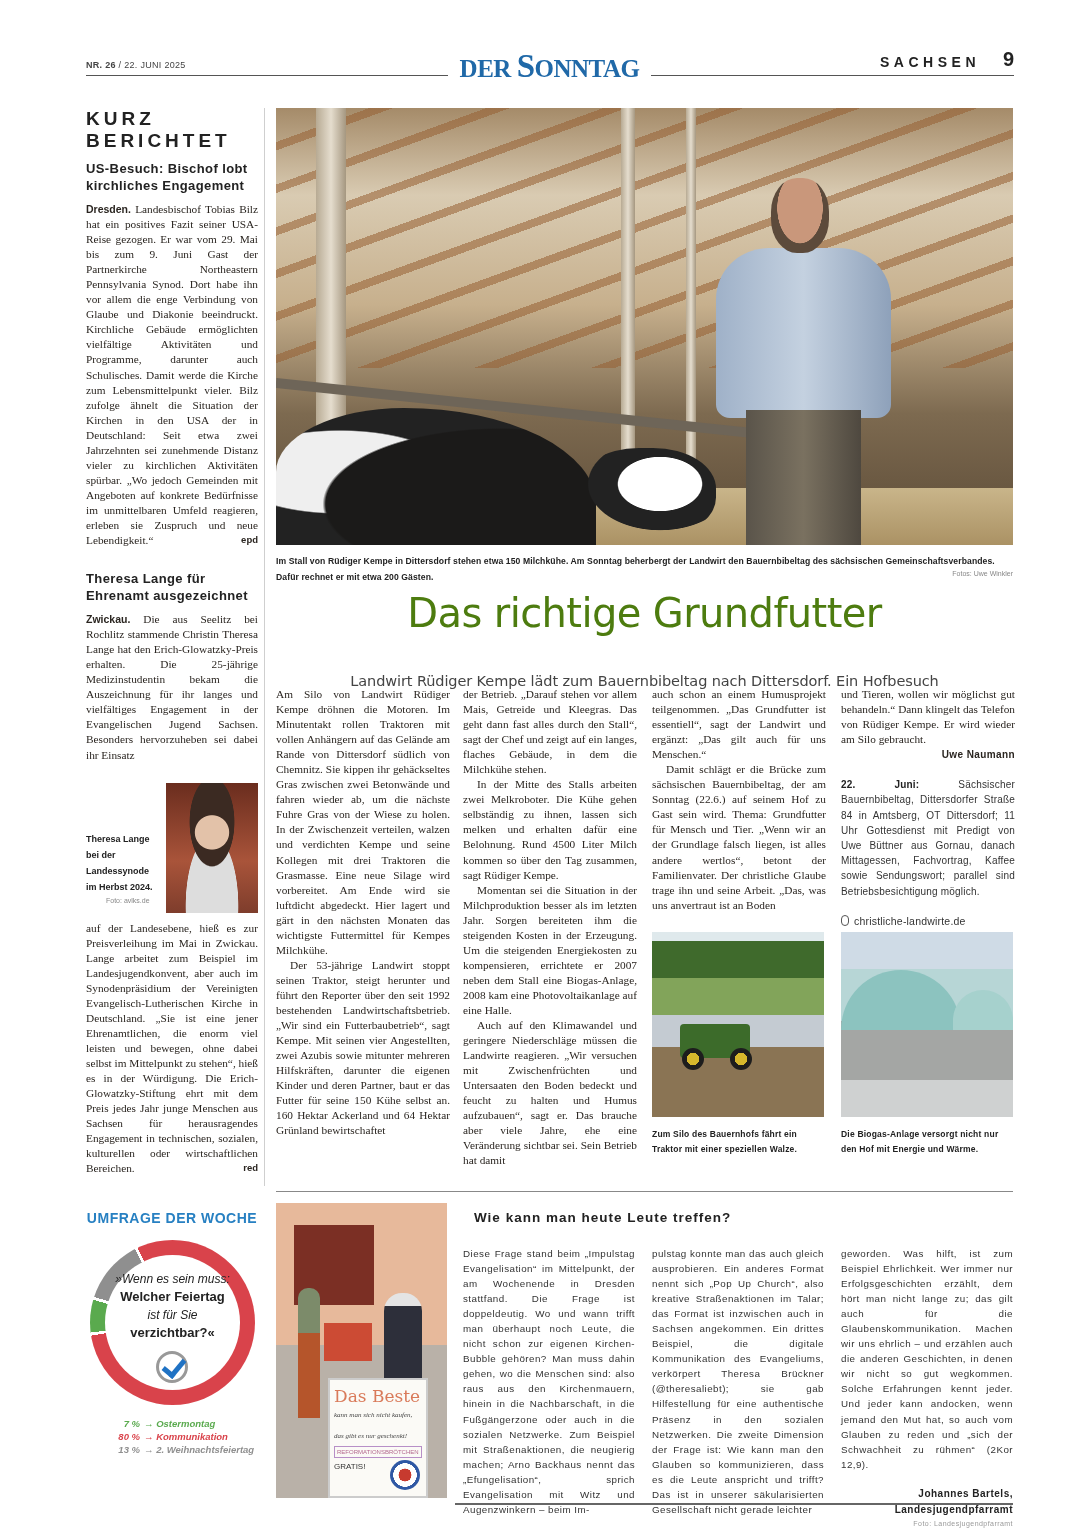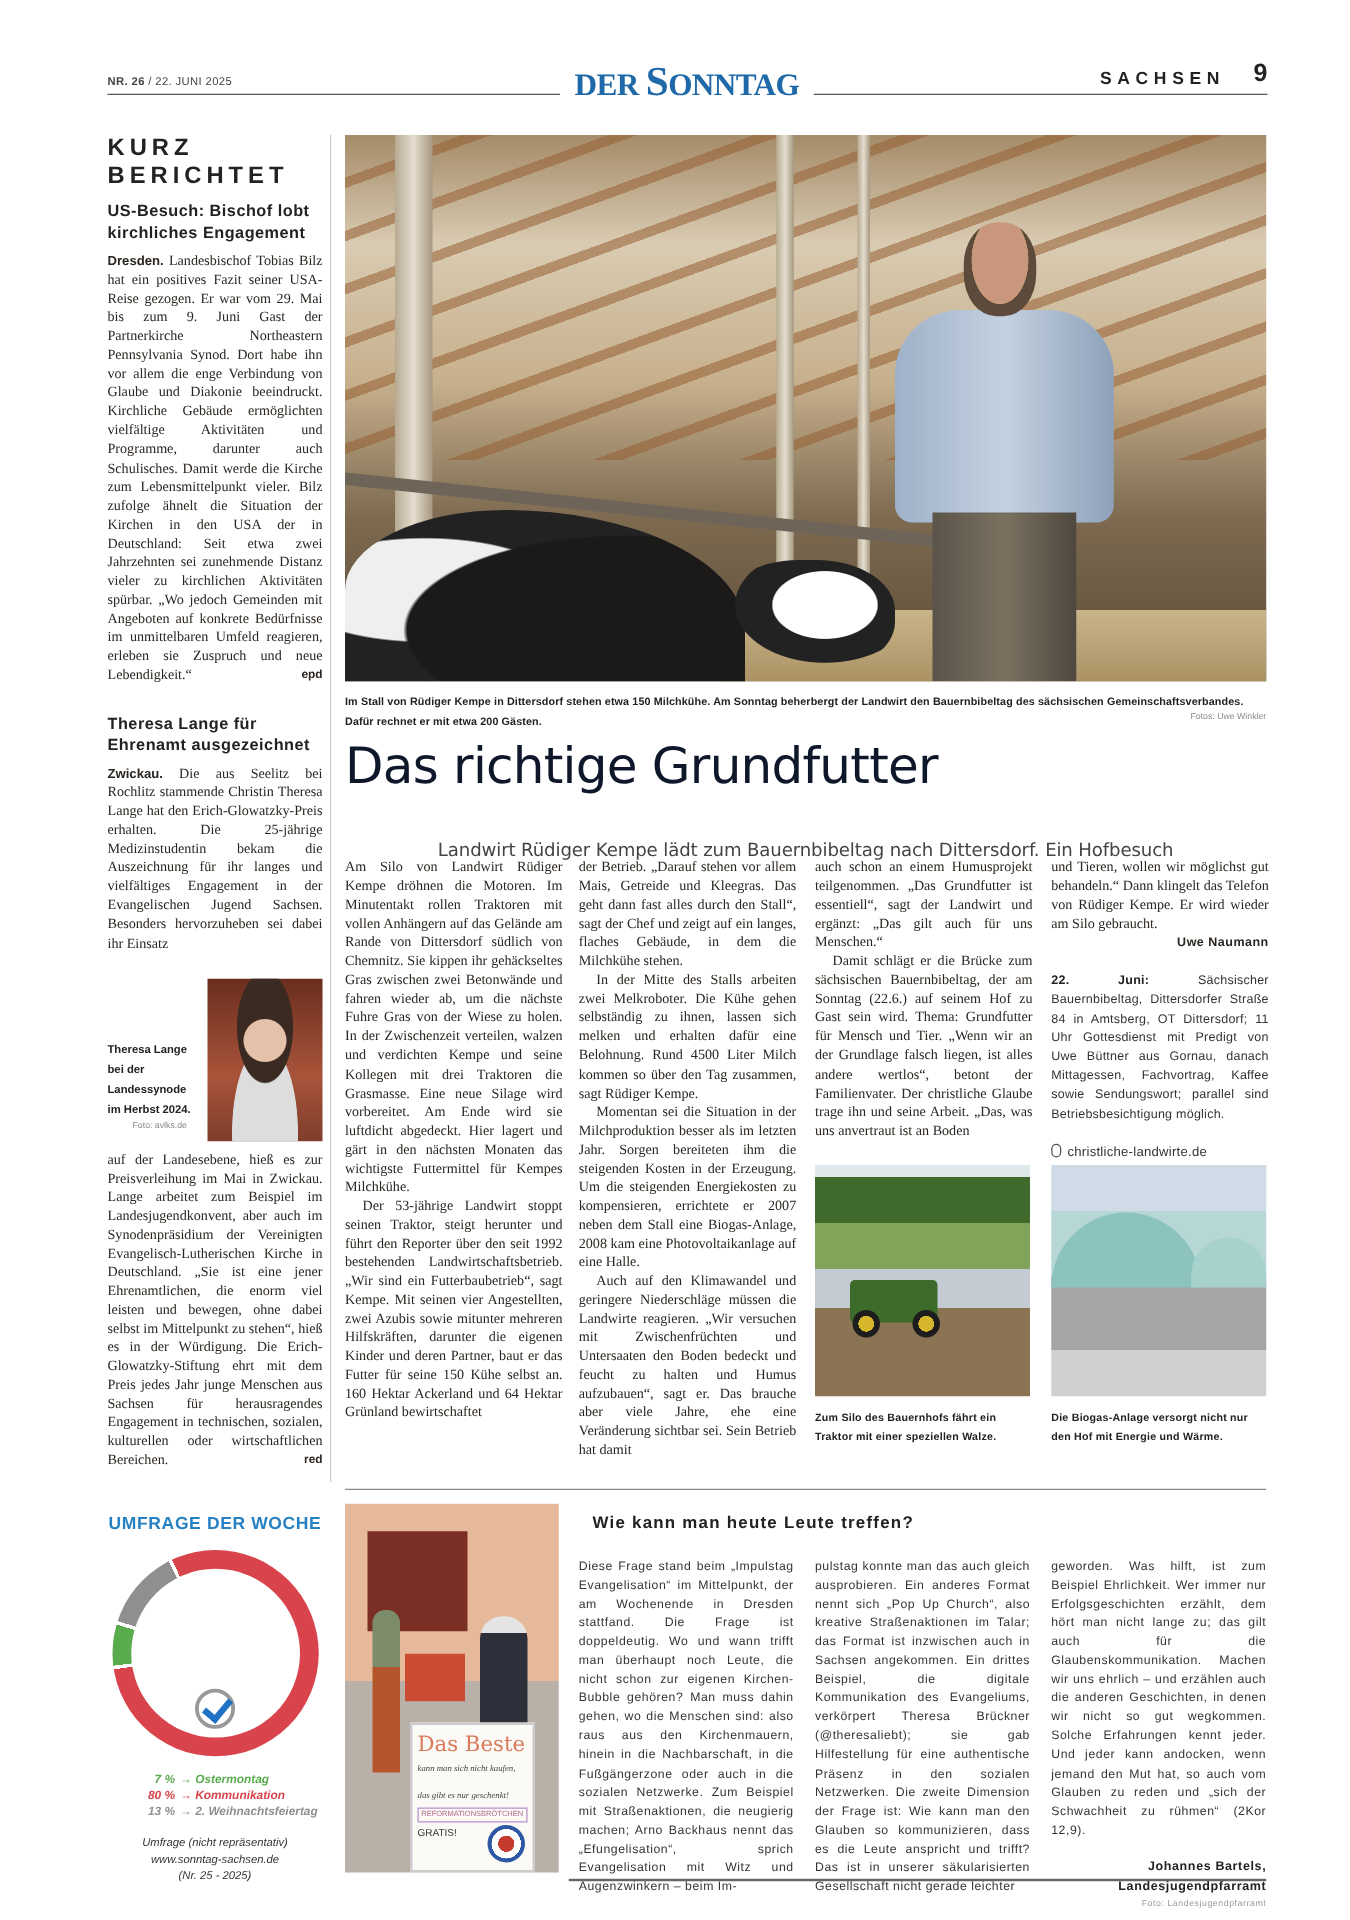--- a/index.html
+++ b/index.html
@@ -58,21 +58,21 @@
   .hero .cow2 { position: absolute; left: 300px; top: 340px; width: 140px; height: 90px; border-radius: 45%; background: radial-gradient(ellipse at 60% 40%, #fff 0 35%, #222 36% 60%, transparent 61%); }
   .hero .man { position: absolute; left: 440px; top: 70px; width: 175px; height: 367px; }
   .hero .man .head { position: absolute; left: 55px; top: 0; width: 58px; height: 75px; border-radius: 45%; background: radial-gradient(ellipse at 50% 40%, #c9977b 0 55%, #5c4a3b 56%); }
   .hero .man .shirt { position: absolute; left: 0; top: 70px; width: 175px; height: 170px; border-radius: 30% 30% 8% 8%; background: linear-gradient(90deg, #9fb1c8, #c4d1e0 50%, #8ea1ba); }
   .hero .man .pants { position: absolute; left: 30px; top: 232px; width: 115px; height: 135px; background: linear-gradient(90deg, #5a544a, #7a7160, #4e483f); }
   .hero .hay { position: absolute; left: 300px; top: 380px; width: 437px; height: 60px; background: linear-gradient(#c9b58a, #a99062); }
 
   .hero-cap { position: absolute; left: 276px; top: 553px; width: 737px; font: bold 8.6px "Liberation Sans", sans-serif; line-height: 16px; color: #222; letter-spacing: .1px; }
   .hero-credit { position: absolute; right: 67px; top: 570px; font: 7px "Liberation Sans", sans-serif; color: #888; }
 
-  .headline { position: absolute; left: 276px; top: 590px; width: 737px; text-align: left; font: 40px "DejaVu Sans", sans-serif; letter-spacing: -.6px; color: #0f172a; }
+  .headline { position: absolute; left: 276px; top: 590px; width: 737px; text-align: center; font: 40px "DejaVu Sans", sans-serif; letter-spacing: -.6px; color: #4d7c0f; }
   .subhead { position: absolute; left: 276px; top: 654px; width: 737px; text-align: center; font: 14.5px "DejaVu Sans", sans-serif; color: #444; letter-spacing: -.1px; margin-top: 19px; }
 
   
   .col { position: absolute; top: 687px; width: 174px; }
   .col .body-s p + p, .col .indent { text-indent: 14px; }
   .author { text-align: right; font: bold 10px "Liberation Sans", sans-serif; letter-spacing: .4px; margin-top: 2px; }
   .event { font: 10px "Liberation Sans", sans-serif; line-height: 15.2px; text-align: justify; margin-top: 17px; letter-spacing: .2px; color: #333; }
   .event b { color: #222; }
   .weblink { font: 10.5px "Liberation Sans", sans-serif; color: #333; margin-top: 16px; letter-spacing: .2px; }
   .mouse { display: inline-block; width: 8px; height: 11px; border: 1px solid #555; border-radius: 4px 4px 4px 4px; margin-right: 5px; vertical-align: -1px; }
@@ -146,31 +146,32 @@
     <span>auf der Landesebene, hieß es zur Preisverleihung im Mai in Zwickau. Lange arbeitet zum Beispiel im Landesjugendkonvent, aber auch im Synodenpräsidium der Vereinigten Evangelisch-Lutherischen Kirche in Deutschland. „Sie ist eine jener Ehrenamtlichen, die enorm viel leisten und bewegen, ohne dabei selbst im Mittelpunkt zu stehen“, hieß es in der Würdigung. Die Erich-Glowatzky-Stiftung ehrt mit dem Preis jedes Jahr junge Menschen aus Sachsen für herausragendes Engagement in technischen, sozialen, kulturellen oder wirtschaftlichen Bereichen.</span>
     <span class="sig">red</span>
   </div>
 </aside>
 <div class="colrule"></div>
 
 <section class="poll">
   <div class="poll-h">UMFRAGE DER WOCHE</div>
   <div class="donut" id="donut" style="background: conic-gradient(from -25deg, rgb(217, 67, 75) 0%, rgb(217, 67, 75) 79.4%, rgb(255, 255, 255) 79.4%, rgb(255, 255, 255) 80%, rgb(90, 170, 78) 80%, rgb(90, 170, 78) 86.4%, rgb(255, 255, 255) 86.4%, rgb(255, 255, 255) 87%, rgb(143, 143, 143) 87%, rgb(143, 143, 143) 99.4%, rgb(255, 255, 255) 99.4%, rgb(255, 255, 255) 100%);">
     <div class="donut-hole"></div>
+    <div class="donut-q">
+      <div class="it">»Wenn es sein muss:</div>
+      <b>Welcher Feiertag</b>
+      <div class="it">ist für Sie</div>
+      <b>verzichtbar?«</b>
+    </div>
     <div class="check"></div>
   </div>
   <div class="poll-legend">
     <div style="color:#5aaa4e"><span class="pct">7 %</span><span>→</span> <span>Ostermontag</span></div>
     <div style="color:#d9434b"><span class="pct">80 %</span><span>→</span> <span>Kommunikation</span></div>
     <div style="color:#8f8f8f"><span class="pct">13 %</span><span>→</span> <span>2. Weihnachtsfeiertag</span></div>
-  </div>
-  <div class="poll-note">
-    <div>Umfrage (nicht repräsentativ)</div>
-    <div>www.sonntag-sachsen.de</div>
-    <div>(Nr. 25 - 2025)</div>
   </div>
 </section>
 
 <figure class="hero">
   <div class="roof"></div>
   <div class="post" style="left:40px"></div>
   <div class="post" style="left:345px; width:14px"></div>
   <div class="post" style="left:410px; width:10px"></div>
   <div class="rail"></div>
   <div class="hay"></div>

